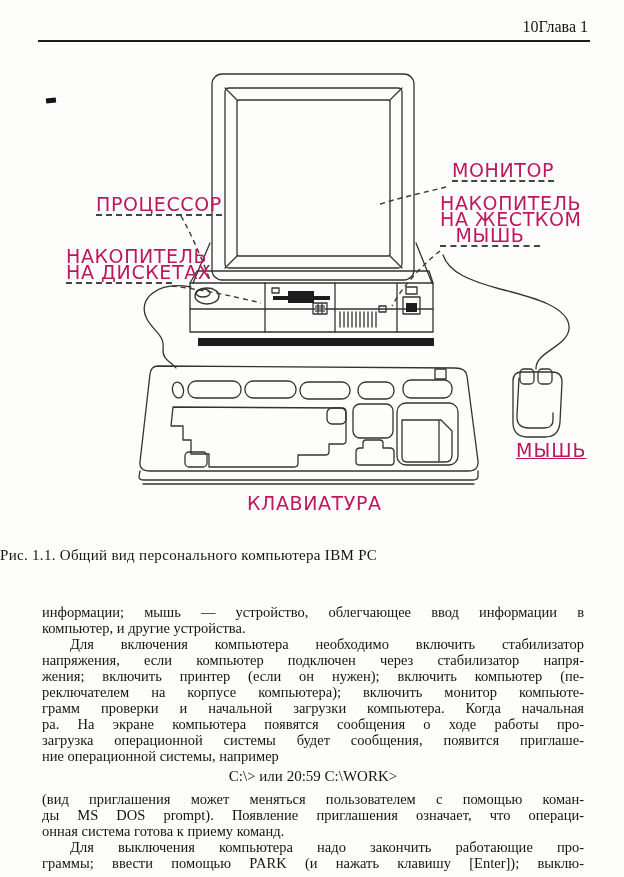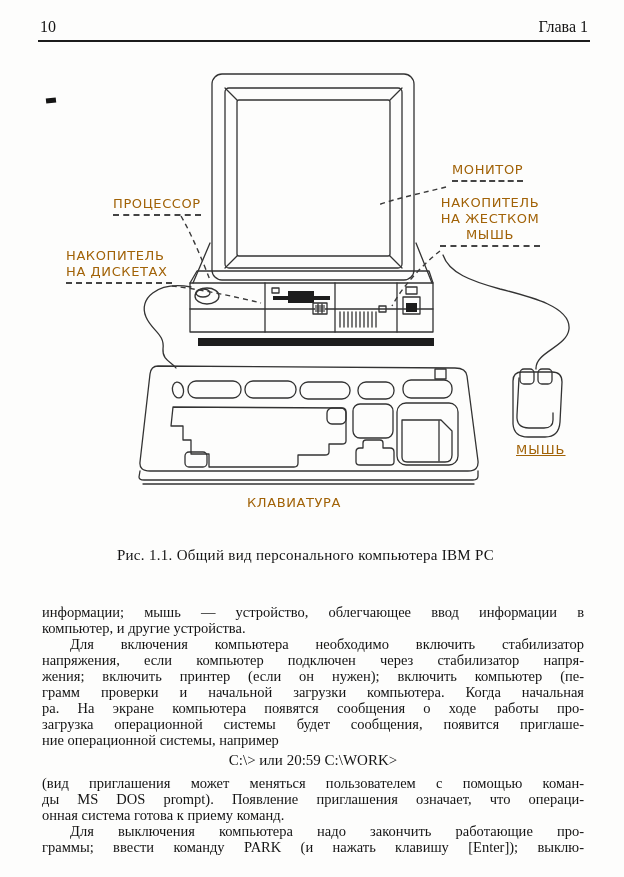--- a/index.html
+++ b/index.html
@@ -7,54 +7,54 @@
     width:624px; height:877px;
     background:#fdfdfc;
     color:#141414;
     font-family:"Liberation Serif","DejaVu Serif",serif;
     position:relative;
     overflow:hidden;
   }
   
   .hdr {
     position:absolute; left:40px; right:36px; top:18px;
-    display:flex; justify-content:space-between;
+    display:flex; justify-content:flex-end;
     font-size:16px;
   }
   .hdr-rule {
     position:absolute; left:38px; right:34px; top:40px;
     border-bottom:2.5px solid #1c1c1c;
   }
   .artifact {
     position:absolute; left:46px; top:98px; width:10px; height:5px;
     background:#151515; transform:rotate(-6deg);
   }
   
   .figure { position:absolute; left:0; top:0; width:624px; height:550px; }
   .figure svg { position:absolute; left:0; top:0; }
   svg .ln { fill:none; stroke:#333; stroke-width:1.3; stroke-linejoin:round; stroke-linecap:round; }
   svg .dash { fill:none; stroke:#3a3a3a; stroke-width:1.4; stroke-dasharray:5 4; stroke-linecap:butt; }
   svg .blk { fill:#1d1d1d; stroke:none; }
   svg .gry { fill:#8a8a8a; stroke:none; }
   .lbl {
     position:absolute;
     font-family:"DejaVu Sans","Liberation Sans",sans-serif;
-    font-size:13px; line-height:16px; letter-spacing:0.6px;
-    color:#a16207; white-space:nowrap;
+    font-size:19px; line-height:16px; letter-spacing:0.6px;
+    color:#be185d; white-space:nowrap;
   }
   .lbl.u { border-bottom:2px dashed #444; padding-bottom:2px; }
-  .lbl-proc   { left:96px;  top:196px;margin-left:17px; }
+  .lbl-proc   { left:96px;  top:196px; }
   .lbl-floppy { left:66px;  top:248px; width:106px; }
   .lbl-mon    { left:452px; top:162px; }
   .lbl-hdd    { left:440px; top:195px; width:100px; text-align:center; }
   .lbl-mouse  { left:516px; top:442px; letter-spacing:1px;text-decoration:underline; }
   .lbl-kbd    { left:247px; top:495px; }
   .caption {
     position:absolute; left:0; top:547px; width:494px;
-    text-align:right; font-size:15px; letter-spacing:0.3px;
+    text-align:left; font-size:15px; letter-spacing:0.3px;
   }
   
   .textblock {
     position:absolute; left:42px; top:591px; width:542px;
     font-size:14.5px; line-height:16px;margin-top:13px;
   }
   .bl { text-align:justify; }
   .bl.j { text-align-last:justify; }
   .bl.ind { text-indent:28px; }
   .bl.center { text-align:left; text-align-last:center; margin:4px 0 7px; font-size:15px; }
@@ -180,23 +180,24 @@
 
   <div class="caption">Рис. 1.1. Общий вид персонального компьютера IBM PC</div>
 </div>
 
 <div class="textblock">
   <div class="bl j">информации; мышь — устройство, облегчающее ввод информации в</div>
   <div class="bl">компьютер, и другие устройства.</div>
   <div class="bl j ind">Для включения компьютера необходимо включить стабилизатор</div>
   <div class="bl j">напряжения, если компьютер подключен через стабилизатор напря-</div>
   <div class="bl j">жения; включить принтер (если он нужен); включить компьютер (пе-</div>
+  <div class="bl j">реключателем на корпусе компьютера); включить монитор компьюте-</div>
   <div class="bl j">грамм проверки и начальной загрузки компьютера. Когда начальная</div>
   <div class="bl j">ра. На экране компьютера появятся сообщения о ходе работы про-</div>
   <div class="bl j">загрузка операционной системы будет сообщения, появится приглаше-</div>
   <div class="bl">ние операционной системы, например</div>
   <div class="bl center">C:\&gt; или 20:59 C:\WORK&gt;</div>
   <div class="bl j">(вид приглашения может меняться пользователем с помощью коман-</div>
   <div class="bl j">ды MS DOS prompt). Появление приглашения означает, что операци-</div>
   <div class="bl">онная система готова к приему команд.</div>
   <div class="bl j ind">Для выключения компьютера надо закончить работающие про-</div>
-  <div class="bl j">граммы; ввести команду PARK (и нажать клавишу [Enter]); выклю-</div>
+  <div class="bl j">граммы; ввести помощью PARK (и нажать клавишу [Enter]); выклю-</div>
 </div>
 
 </body></html>

